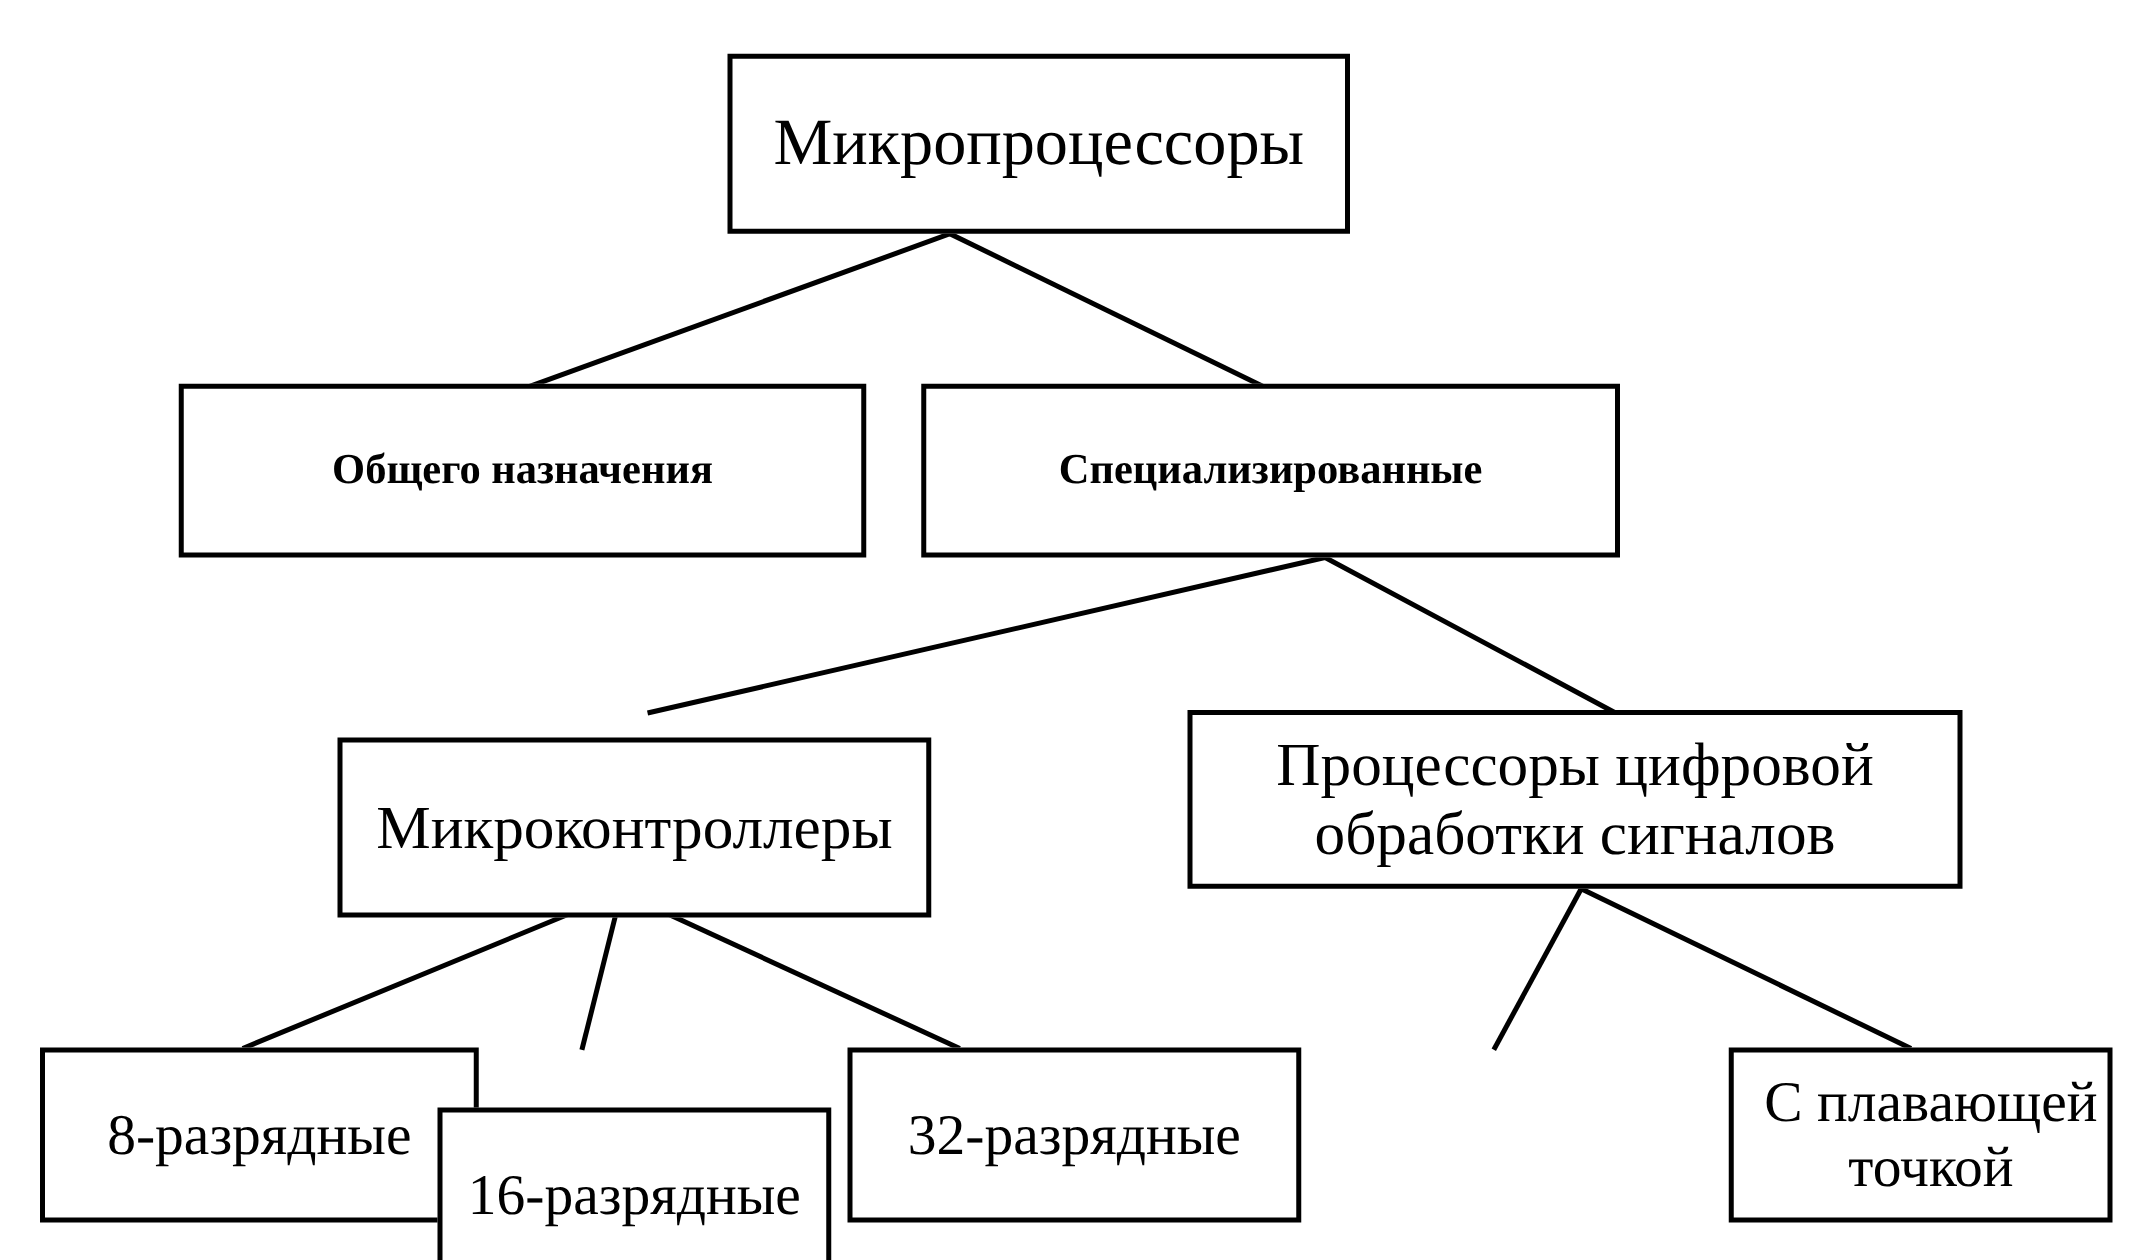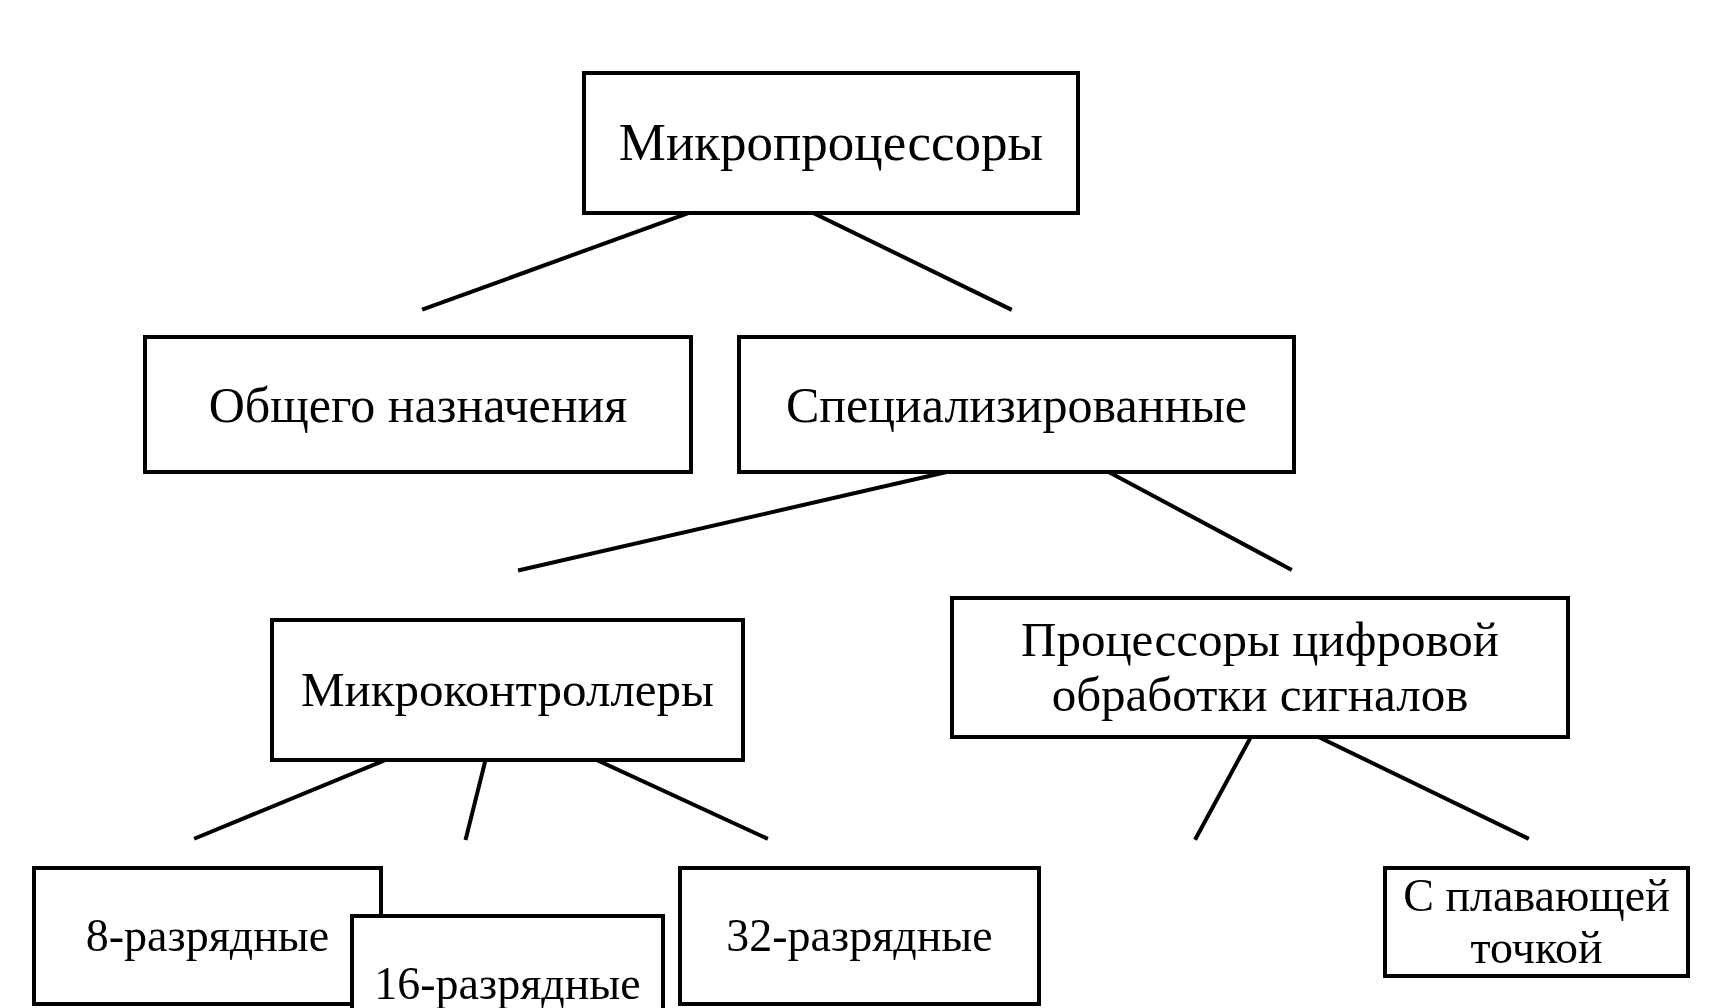--- a/index.html
+++ b/index.html
@@ -30,28 +30,27 @@
     box-sizing: border-box;
     border: 4px solid #000000;
     background: #ffffff;
     display: flex;
     align-items: center;
     justify-content: center;
     text-align: center;
     line-height: 1.12;
     padding: 0 8px;
     z-index: 2;
-    margin-top: 28px;
   }
   .node-label {
     display: block;
     white-space: pre-line;
   }
   .lvl-1 { font-size: 53px; }
-  .lvl-2 { font-size: 50px; }
+  .lvl-2 { font-size: 34px; font-weight: bold; }
   .lvl-3 { font-size: 49px; }
   .lvl-4 { font-size: 46px; }
 </style>
 </head>
 <body>
 
 <div id="diagram-root">
 
   <svg id="connector-layer" viewBox="0 0 1716 1008" width="1716" height="1008" xmlns="http://www.w3.org/2000/svg">
     <g stroke="#000000" stroke-width="4" fill="none" stroke-linecap="square">
@@ -94,18 +93,18 @@
 
   <div class="node-box lvl-4" style="left:350px; top:886px; width:315px; height:140px;">
     <span class="node-label">16-разрядные</span>
   </div>
 
   <div class="node-box lvl-4" style="left:678px; top:838px; width:363px; height:140px;">
     <span class="node-label">32-разрядные</span>
   </div>
 
 
-  <div class="node-box lvl-4" style="left:1383px; top:838px; width:307px; height:112px;">
+  <div class="node-box lvl-4" style="left:1383px; top:838px; width:307px; height:140px;justify-content:flex-end;">
     <span class="node-label">С плавающей
 точкой</span>
   </div>
 
 </div>
 
 </body></html>

